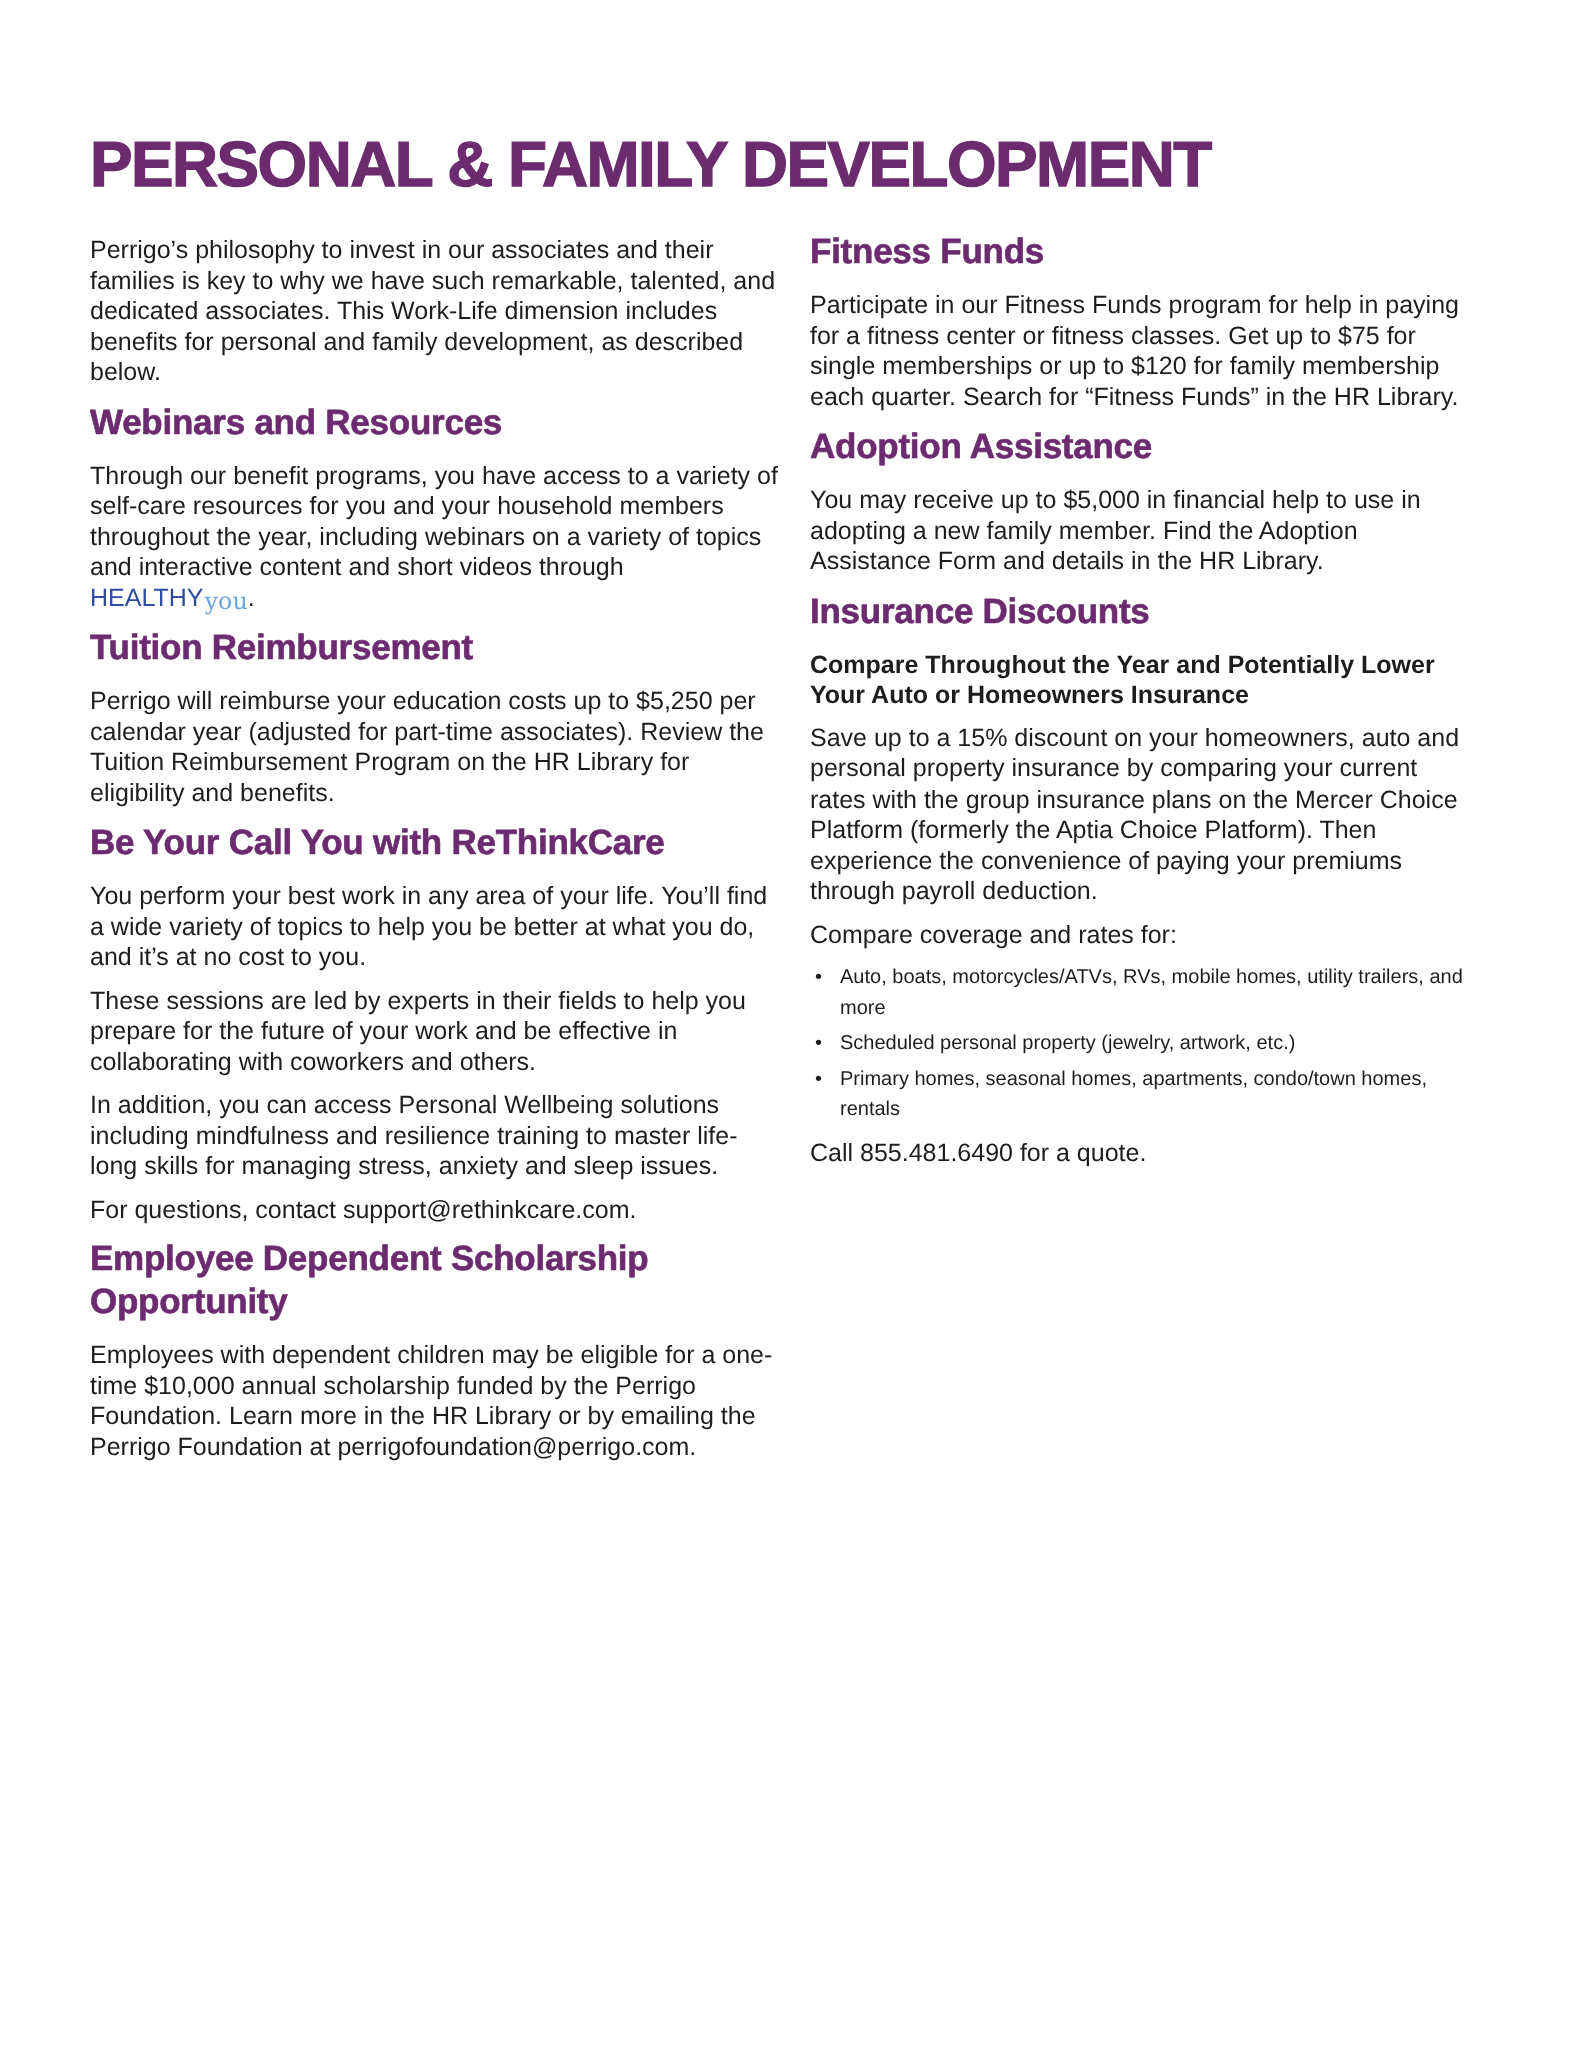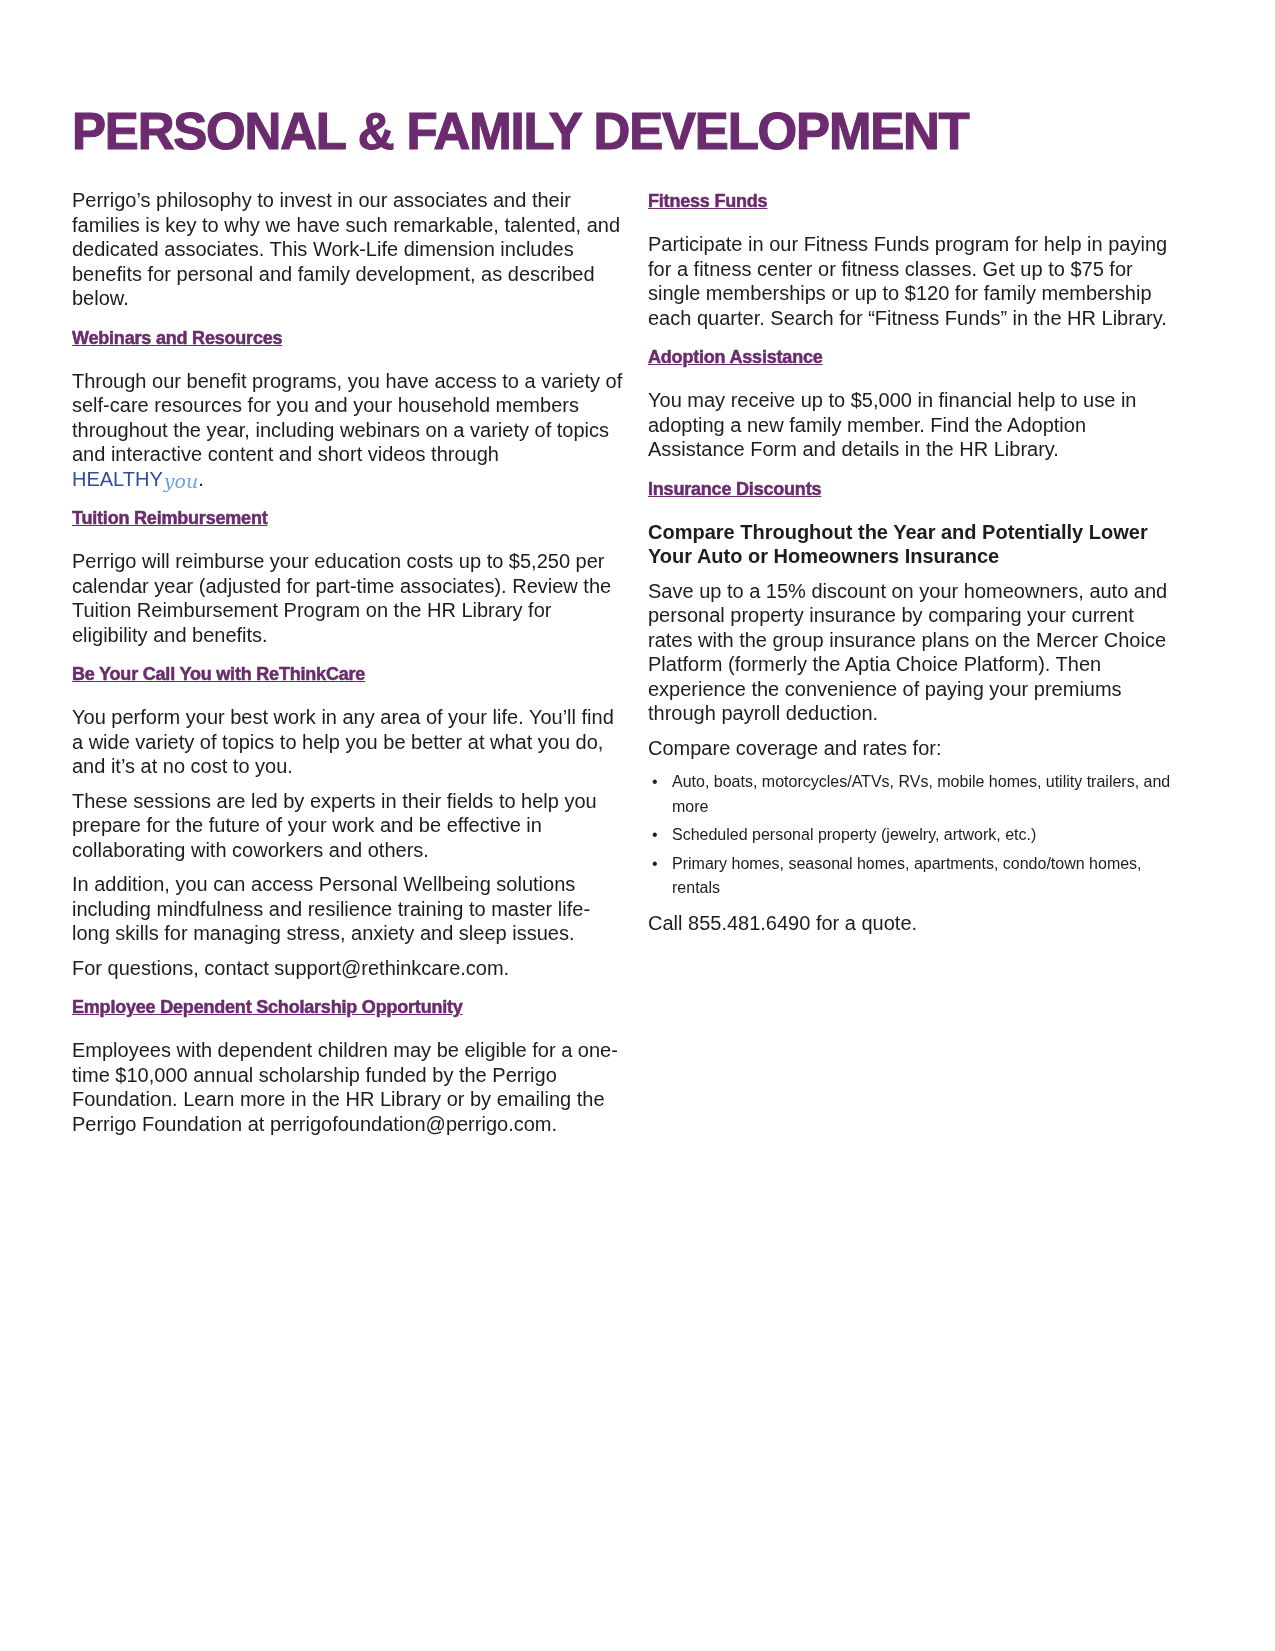--- a/index.html
+++ b/index.html
@@ -43,26 +43,25 @@
   .col-right { width: 534px; flex: none; }
 
   p.body {
     margin: 0 0 10px 0;
     font-size: 20px;
     line-height: 24.5px;
   }
   h2.h {
     color: #6b2b6e;
     -webkit-text-stroke: 0.5px #6b2b6e;
-    font-size: 18px;
+    font-size: 28px;
     line-height: 34px;
     font-weight: 700;
     letter-spacing: -0.2px;
     margin: 9px 0 14px 0;
-    text-decoration: underline;
   }
   .col-right section.sec:first-child h2.h { margin-top: -4px; }
 
   p.subhead {
     font-weight: 700;
     font-size: 20px;
     line-height: 24.5px;
     margin: 0 0 10px 0;
   }
 
@@ -84,21 +83,20 @@
     left: 4px;
     top: 0;
   }
 
   a.hy { text-decoration: none; cursor: pointer; }
   .hy-caps {
     color: #2e4d9e;
   }
   .hy-script {
     font-family: "DejaVu Serif", serif;
-    font-style: italic;
     font-size: 19px;
     color: #69a5da;
     position: relative;
     top: 2px;
     margin-left: 1px;
   }
 
   .page-num {
     position: absolute;
     left: 0;

